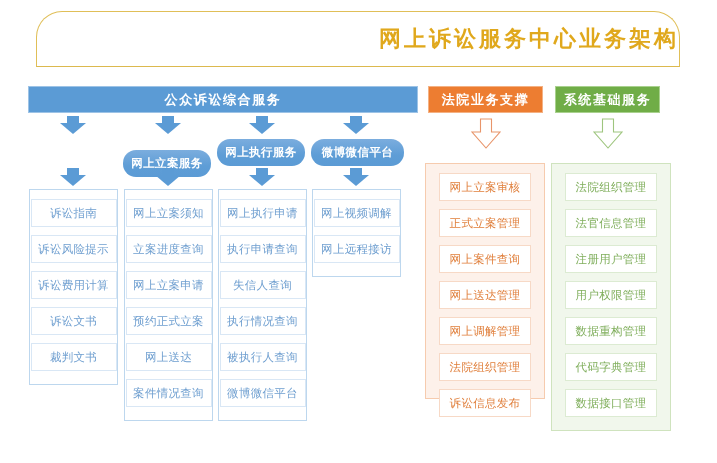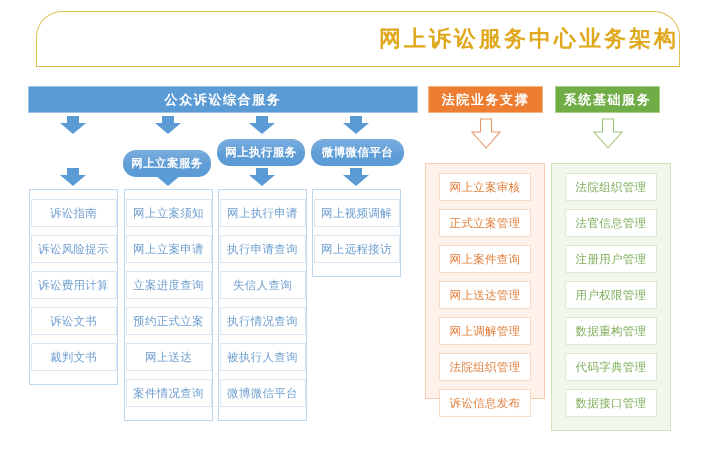--- a/index.html
+++ b/index.html
@@ -170,22 +170,22 @@
   <div class="col-box" style="left:29px;top:189px;width:89px;height:196px;">
     <div class="item">诉讼指南</div>
     <div class="item">诉讼风险提示</div>
     <div class="item">诉讼费用计算</div>
     <div class="item">诉讼文书</div>
     <div class="item">裁判文书</div>
   </div>
 
   <div class="col-box" style="left:124px;top:189px;width:89px;height:232px;">
     <div class="item">网上立案须知</div>
+    <div class="item">立案进度查询</div>
     <div class="item">网上立案申请</div>
-    <div class="item">立案进度查询</div>
     <div class="item">预约正式立案</div>
     <div class="item">网上送达</div>
     <div class="item">案件情况查询</div>
   </div>
 
   <div class="col-box" style="left:218px;top:189px;width:89px;height:232px;">
     <div class="item">网上执行申请</div>
     <div class="item">执行申请查询</div>
     <div class="item">失信人查询</div>
     <div class="item">执行情况查询</div>

